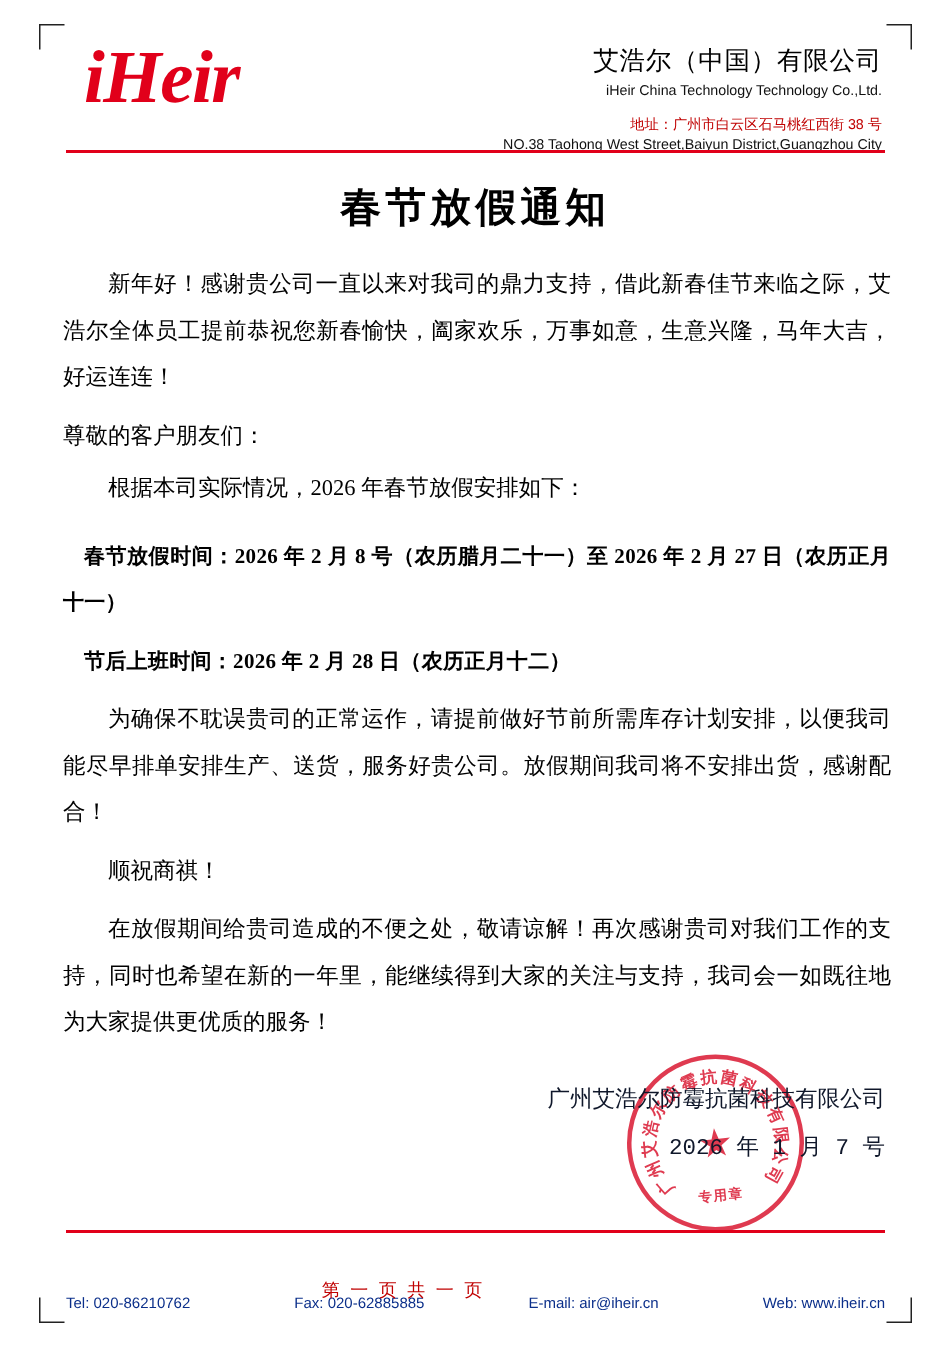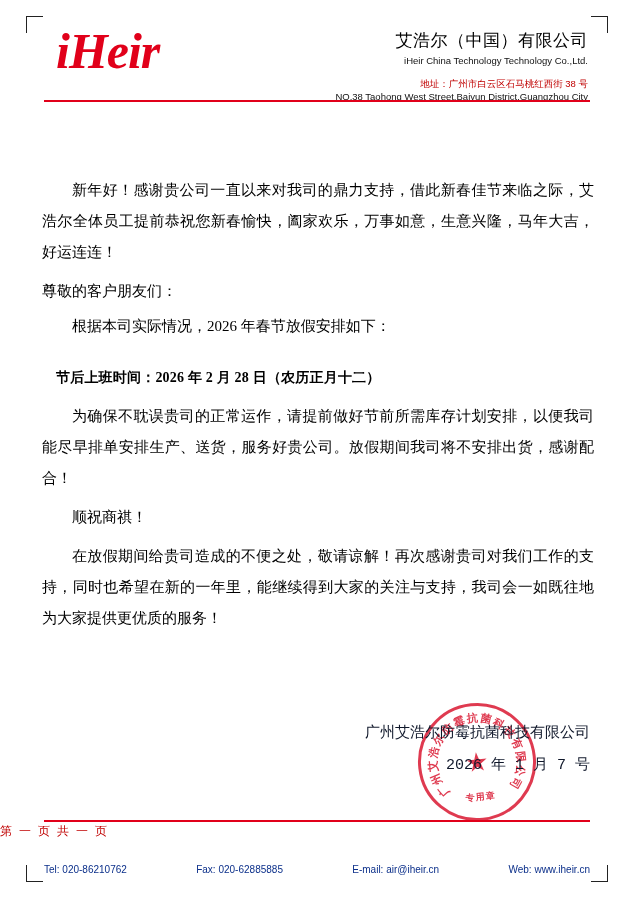--- a/index.html
+++ b/index.html
@@ -213,22 +213,23 @@
     justify-content: space-between;
     font-size: 10px;
     color: #0b2f8a;
     font-family: "Liberation Sans", sans-serif;
     margin-top: 36px;
   }
   .footer span { white-space: nowrap; }
   .page-num {
     position: absolute;
     left: 0;
-    top: 823px;
+    top: 852px;
     width: 538px;
+    text-align: center;
     font-family: "Liberation Serif", serif;
     font-size: 12px;
     color: #c00000;
     letter-spacing: 2px;
   }
 </style>
 </head>
 <body>
 
 <div class="page">
@@ -243,26 +244,28 @@
     <div class="company-block">
       <div class="company-cn">艾浩尔（中国）有限公司</div>
       <div class="company-en">iHeir China Technology Technology Co.,Ltd.</div>
       <div class="company-addr-cn">地址：广州市白云区石马桃红西街 38 号</div>
       <div class="company-addr-en">NO.38 Taohong West Street,Baiyun District,Guangzhou City</div>
     </div>
   </div>
 
   <div class="rule"></div>
 
+  <div class="doc-title">春节放假通知</div>
 
   <div class="body">
     <p class="p indent">新年好！感谢贵公司一直以来对我司的鼎力支持，借此新春佳节来临之际，艾浩尔全体员工提前恭祝您新春愉快，阖家欢乐，万事如意，生意兴隆，马年大吉，好运连连！</p>
     <p class="p salutation">尊敬的客户朋友们：</p>
     <p class="p indent">根据本司实际情况，2026 年春节放假安排如下：</p>
     <div class="gap-small"></div>
+    <p class="bold-line">春节放假时间：2026 年 2 月 8 号（农历腊月二十一）至 2026 年 2 月 27 日（农历正月十一）</p>
     <div class="gap-small"></div>
     <p class="bold-line">节后上班时间：2026 年 2 月 28 日（农历正月十二）</p>
     <div class="gap-small"></div>
     <p class="p indent">为确保不耽误贵司的正常运作，请提前做好节前所需库存计划安排，以便我司能尽早排单安排生产、送货，服务好贵公司。放假期间我司将不安排出货，感谢配合！</p>
     <p class="p indent">顺祝商祺！</p>
     <p class="p indent">在放假期间给贵司造成的不便之处，敬请谅解！再次感谢贵司对我们工作的支持，同时也希望在新的一年里，能继续得到大家的关注与支持，我司会一如既往地为大家提供更优质的服务！</p>
   </div>
 
   <div class="stamp">
     <div class="stamp-arc" id="sealArc">

